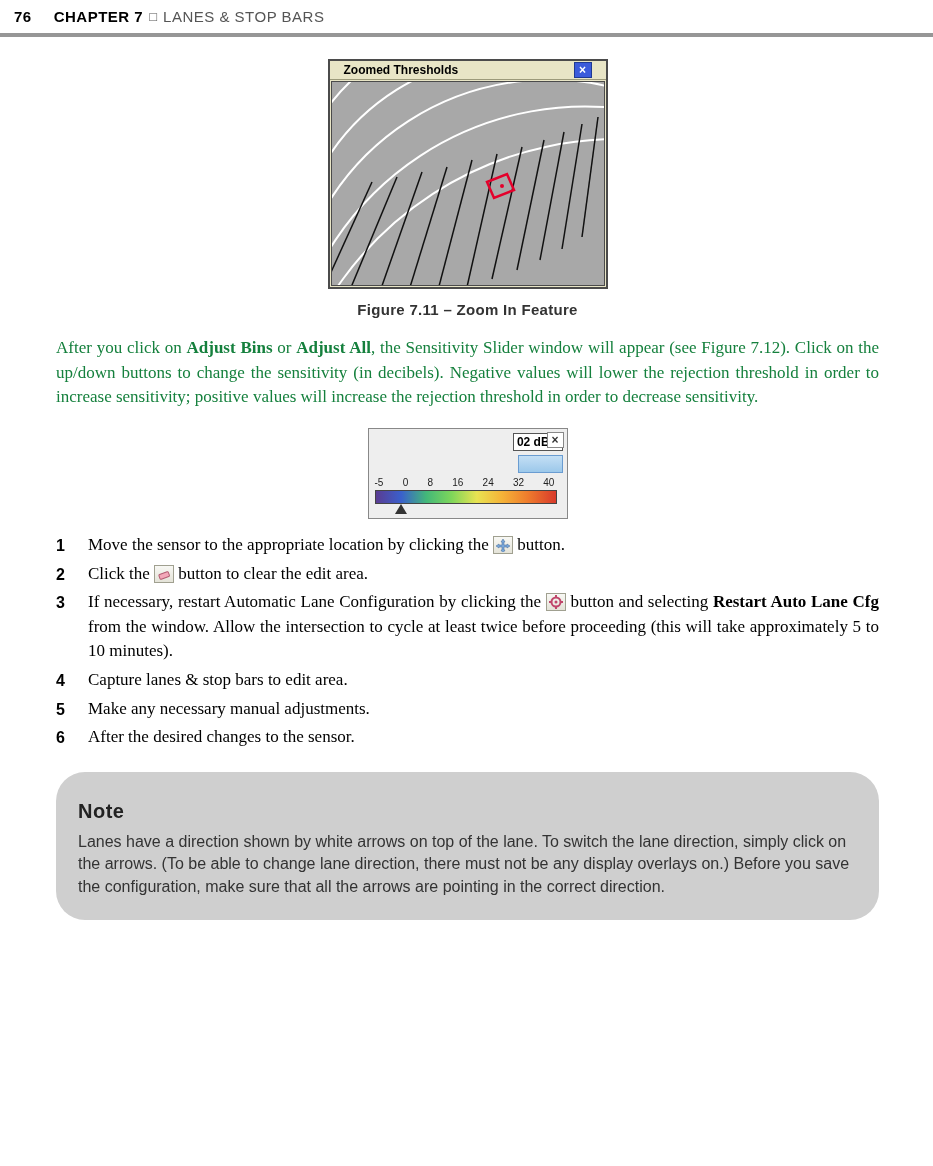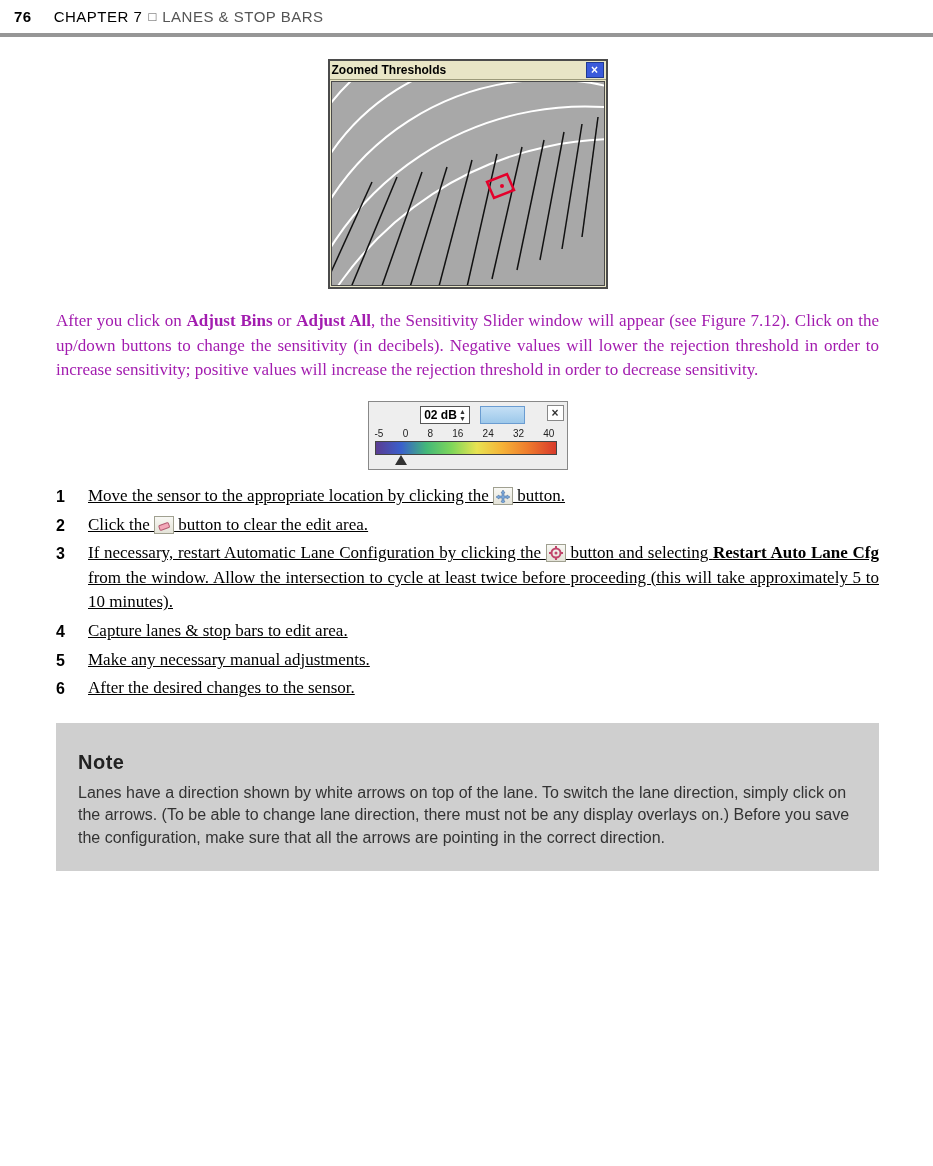--- a/index.html
+++ b/index.html
@@ -17,21 +17,21 @@
       border-bottom: 4px solid #969696;
       font-family: "Arial Narrow", Arial, sans-serif;
     }
     .page-number {
       font-weight: bold;
       font-size: 15px;
       letter-spacing: 0.5px;
       margin-right: 22px;
     }
     .chapter-label {
-      font-weight: normal;
+      font-weight: bold;
       font-size: 15px;
       letter-spacing: 0.5px;
       margin-right: 6px;
     }
     .chapter-sep {
       font-size: 13px;
       color: #555;
       margin-right: 6px;
     }
     .chapter-title {
@@ -59,21 +59,21 @@
       border: 2px solid #4b4b4b;
       background: #e8e5c6;
       width: 280px;
     }
     .zoom-titlebar {
       display: flex;
       justify-content: space-between;
       align-items: center;
       background: #e8e5c6;
       border-bottom: 1px solid #9c9a7a;
-      padding: 1px 2px;
+      padding: 1px 14px;
     }
     .zoom-title {
       font-family: Tahoma, Arial, sans-serif;
       font-weight: bold;
       font-size: 12px;
     }
     .zoom-close {
       width: 18px;
       height: 16px;
       background: #3b5bdb;
@@ -95,38 +95,39 @@
       border: 1px solid #4b4b4b;
       margin: 1px;
     }
     .zoom-body svg {
       position: absolute;
       top:0; left:0;
     }
     .body-text {
       font-size: 17px;
       line-height: 1.45;
-      color: #a21caf;
+      color: #15803d;
       text-align: justify;
       margin: 18px 0 18px 0;
     }
     .slider-panel {
       display: inline-block;
       border: 1px solid #888;
       background: #eee;
       padding: 4px 4px 2px 4px;
       position: relative;
       width: 200px;
     }
     .slider-top {
       display: flex;
-      align-items: flex-start;
+      align-items: flex-end;
       justify-content: center;
       gap: 4px;
       margin-left: 10px;
+      flex-direction: column;
     }
     .db-readout {
       display: flex;
       align-items: center;
       border: 1px solid #555;
       background: #fff;
       padding: 1px 3px;
       font-family: Tahoma, Arial, sans-serif;
       font-size: 12px;
       font-weight: bold;
@@ -202,21 +203,20 @@
       margin: 34px 0 10px 0;
     }
     .intro-line {
       font-size: 17px;
       margin-bottom: 8px;
     }
     ol.steps {
       list-style: none;
       counter-reset: step;
       margin-left: 0;
-      text-decoration: underline;
     }
     ol.steps li {
       counter-increment: step;
       position: relative;
       padding-left: 32px;
       font-size: 17px;
       line-height: 1.45;
       margin-bottom: 4px;
       text-align: justify;
     }
@@ -238,20 +238,21 @@
       vertical-align: -4px;
       position: relative;
     }
     .inline-icon.move svg, .inline-icon.clear svg, .inline-icon.gear svg {
       position:absolute; top:1px; left:1px;
     }
     .note-box {
       background: #cfcfcf;
       padding: 28px 22px 22px 22px;
       margin-top: 22px;
+      border-radius: 29px;
     }
     .note-title {
       font-family: "Arial Narrow", Arial, sans-serif;
       font-weight: bold;
       font-size: 20px;
       letter-spacing: 0.5px;
       margin-bottom: 8px;
       color: #222;
     }
     .note-body {
@@ -302,20 +303,21 @@
             <line x1="208" y1="178" x2="232" y2="50"></line>
             <line x1="230" y1="167" x2="250" y2="42"></line>
             <line x1="250" y1="155" x2="266" y2="35"></line>
           </g>
 
           <path d="M155 100 L175 92 L182 108 L162 116 Z" fill="none" stroke="#e4002b" stroke-width="2.5"></path>
           <circle cx="170" cy="104" r="2" fill="#e4002b"></circle>
         </svg>
       </div>
     </div>
+    <div class="caption">Figure 7.11 – Zoom In Feature</div>
   </div>
 
   <p class="body-text">
     <span>After you click on </span><b>Adjust Bins</b><span> or </span><b>Adjust All</b><span>, the Sensitivity Slider window will appear (see Figure 7.12). Click on the up/down buttons to change the sensitivity (in decibels). Negative values will lower the rejection threshold in order to increase sensitivity; positive values will increase the rejection threshold in order to decrease sensitivity.</span>
   </p>
 
   <div class="figure-wrap">
     <div class="slider-panel">
       <span class="slider-close2">×</span>
       <div class="slider-top">

